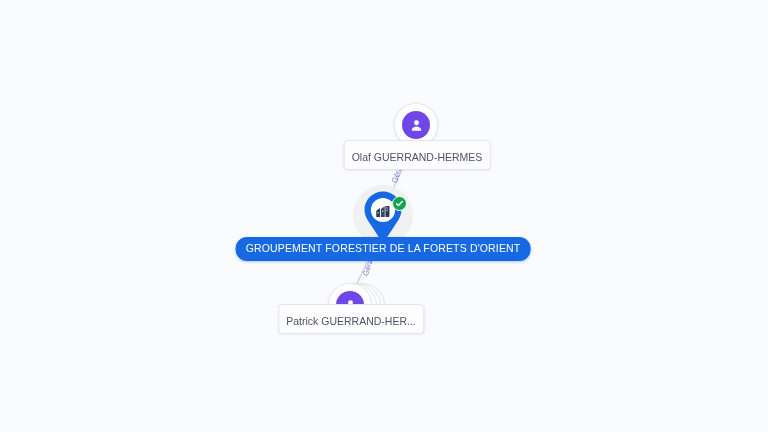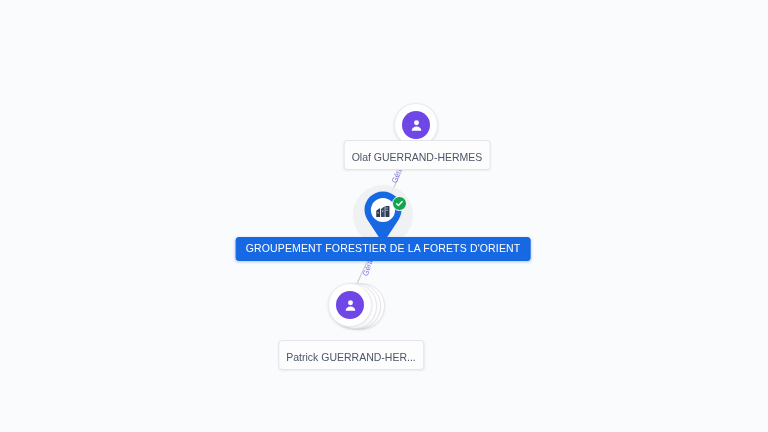--- a/index.html
+++ b/index.html
@@ -142,21 +142,21 @@
     padding: 11px 7px 6px 7px;
     box-shadow: 0 1px 2px rgba(40,46,70,0.07);
     transform: translateX(-50%);
   }
   .label-chip.company {
     background: #1668e3;
     border: 1px solid #1668e3;
     color: #ffffff;
     font-size: 10.5px;
     letter-spacing: 0.15px;
-    border-radius: 3px;
+    border-radius: 11px;
     padding: 5px 9px 6px 9px;
     box-shadow: 0 1px 3px rgba(22,104,227,0.35);
   }
 
   
   .edge-label {
     position: absolute;
     color: #7b6fd6;
     font-size: 7.5px;
     line-height: 1;
@@ -231,15 +231,15 @@
       <div class="person-circle">
         <div class="person-inner">
           <svg width="17" height="17" viewBox="0 0 24 24" aria-hidden="true">
             <circle cx="12" cy="8.2" r="3.5" fill="#ffffff"></circle>
             <path d="M5.2 19.4c0-3.8 3.1-6.1 6.8-6.1s6.8 2.3 6.8 6.1z" fill="#ffffff"></path>
           </svg>
         </div>
       </div>
     </div>
   </div>
-  <div class="label-chip" style="left:351px; top:340px;text-align:center;">Patrick GUERRAND-HER...</div>
+  <div class="label-chip" style="left:351px; top:304px;text-align:center;">Patrick GUERRAND-HER...</div>
 
 </div>
 
 </body></html>

